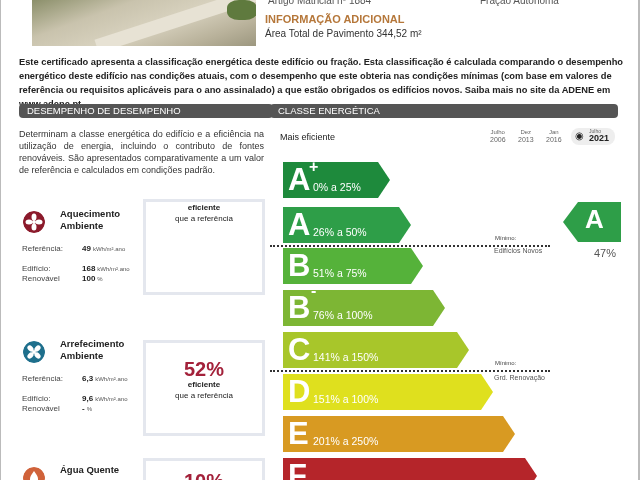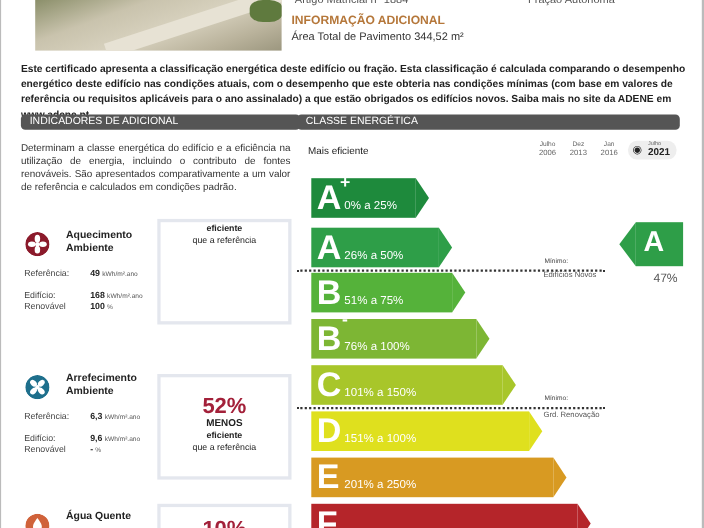--- a/index.html
+++ b/index.html
@@ -56,21 +56,21 @@
   <div class="wall"></div>
   <div class="plant"></div>
 </div>
 <div class="top-cut">Artigo Matricial nº 1884</div>
 <div class="top-cut2">Fração Autónoma</div>
 <div class="info-title">INFORMAÇÃO ADICIONAL</div>
 <div class="info-area">Área Total de Pavimento 344,52 m²</div>
 
 <div class="intro">Este certificado apresenta a classificação energética deste edifício ou fração. Esta classificação é calculada comparando o desempenho energético deste edifício nas condições atuais, com o desempenho que este obteria nas condições mínimas (com base em valores de referência ou requisitos aplicáveis para o ano assinalado) a que estão obrigados os edifícios novos. Saiba mais no site da ADENE em www.adene.pt.</div>
 
-<div class="hdr hdr-l">INDICADORES DE ADICIONAL</div>
+<div class="hdr hdr-l">DESEMPENHO DE DESEMPENHO</div>
 <div class="hdr hdr-r">CLASSE ENERGÉTICA</div>
 
 <div class="desc">Determinam a classe energética do edifício e a eficiência na utilização de energia, incluindo o contributo de fontes renováveis. São apresentados comparativamente a um valor de referência e calculados em condições padrão.</div>
 
 <div class="ind" style="top:208px;height:80px;">
   <svg class="icon" viewBox="0 0 22 22">
     <circle cx="11" cy="11" r="11" fill="#8b1a2b"></circle>
     <circle cx="11" cy="11" r="2" fill="#fff"></circle>
     <ellipse cx="11" cy="6" rx="2.5" ry="3.5" fill="#fff"></ellipse>
       <ellipse cx="11" cy="16" rx="2.5" ry="3.5" fill="#fff"></ellipse>
@@ -96,21 +96,20 @@
     <ellipse cx="6" cy="11" rx="3.5" ry="2.5" fill="#fff" transform="rotate(45 11 11)"></ellipse>
       <ellipse cx="16" cy="11" rx="3.5" ry="2.5" fill="#fff" transform="rotate(45 11 11)"></ellipse>
   </svg>
   <div class="name" style="width:80px;">Arrefecimento Ambiente</div>
   <div class="row" style="top:36px;"><span>Referência:</span><span class="v"><span>6,3</span><span class="u">kWh/m².ano</span></span></div>
   <div class="row" style="top:56px;"><span>Edifício:</span><span class="v"><span>9,6</span><span class="u">kWh/m².ano</span></span></div>
   <div class="row" style="top:66px;"><span>Renovável</span><span class="v"><span>-</span><span class="u">%</span></span></div>
 </div>
 <div class="cmp" style="top:340px;">
   <div class="pct" style="color:#a3213a;">52%</div>
-  <div class="l1">MENOS</div>
   <div class="l2">eficiente</div>
   <div class="l3">que a referência</div>
 </div>
 
 <div class="ind" style="top:464px;height:20px;">
   <svg class="icon" viewBox="0 0 22 22">
     <circle cx="11" cy="11" r="11" fill="#d0623a"></circle>
     <path d="M11 4 C8 8 7 10 7 12 a4 4 0 0 0 8 0 C15 10 14 8 11 4 Z" fill="#fff"></path>
   </svg>
   <div class="name">Água Quente</div>
@@ -156,21 +155,21 @@
 </div>
 <div class="bar" style="top:290px;width:150px;background:#7db634;">
   <div class="arrow" style="border-left:12px solid #7db634;"></div>
   <span class="cls">B</span>
   <span class="sup" style="left:28px;top:-8px;">-</span>
   <span class="rng">76% a 100%</span>
 </div>
 <div class="bar" style="top:332px;width:174px;background:#a8c62a;">
   <div class="arrow" style="border-left:12px solid #a8c62a;"></div>
   <span class="cls">C</span>
-  <span class="rng">101% a 150%</span>
+  <span class="rng">141% a 150%</span>
 </div>
 <div class="bar" style="top:374px;width:198px;background:#dfe01e;">
   <div class="arrow" style="border-left:12px solid #dfe01e;"></div>
   <span class="cls">D</span>
   <span class="rng">151% a 100%</span>
 </div>
 <div class="bar" style="top:416px;width:220px;background:#d89a22;">
   <div class="arrow" style="border-left:12px solid #d89a22;"></div>
   <span class="cls">E</span>
   <span class="rng">201% a 250%</span>

